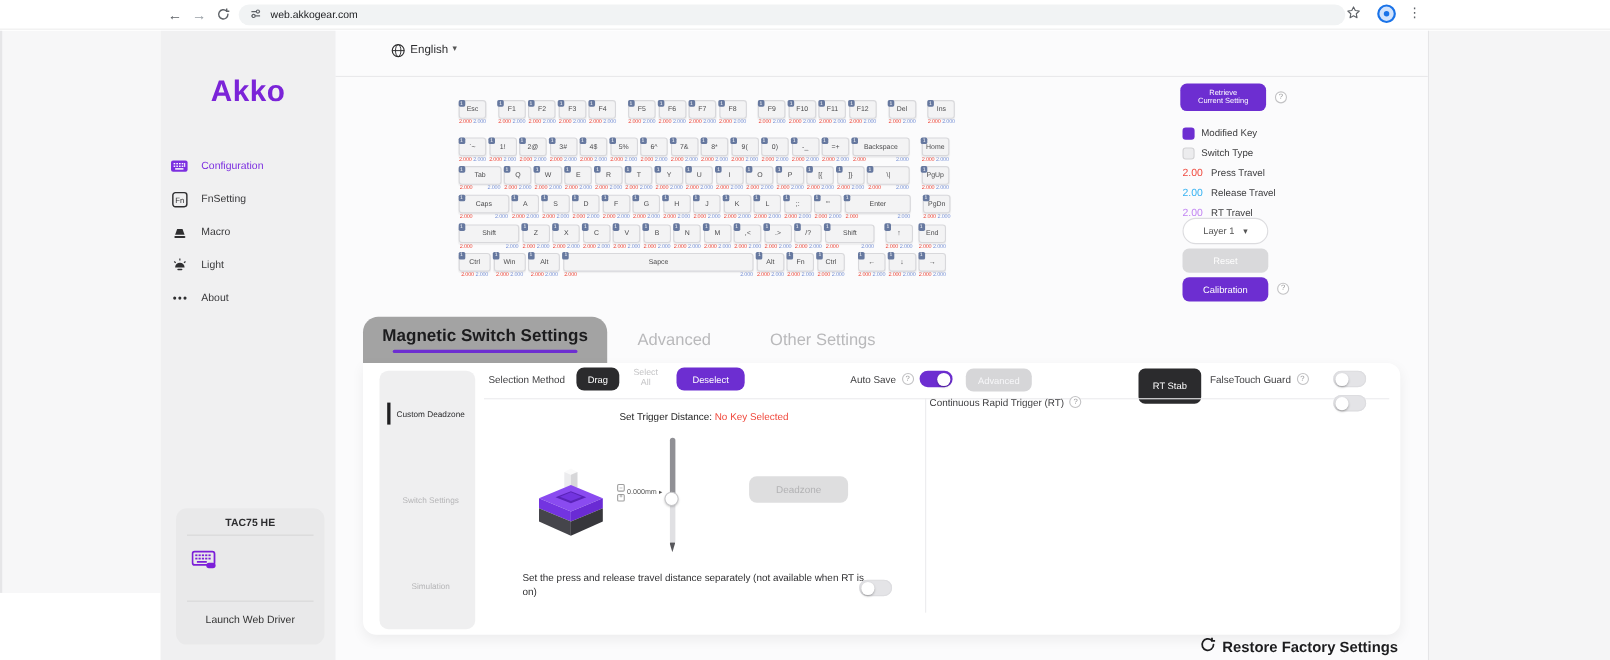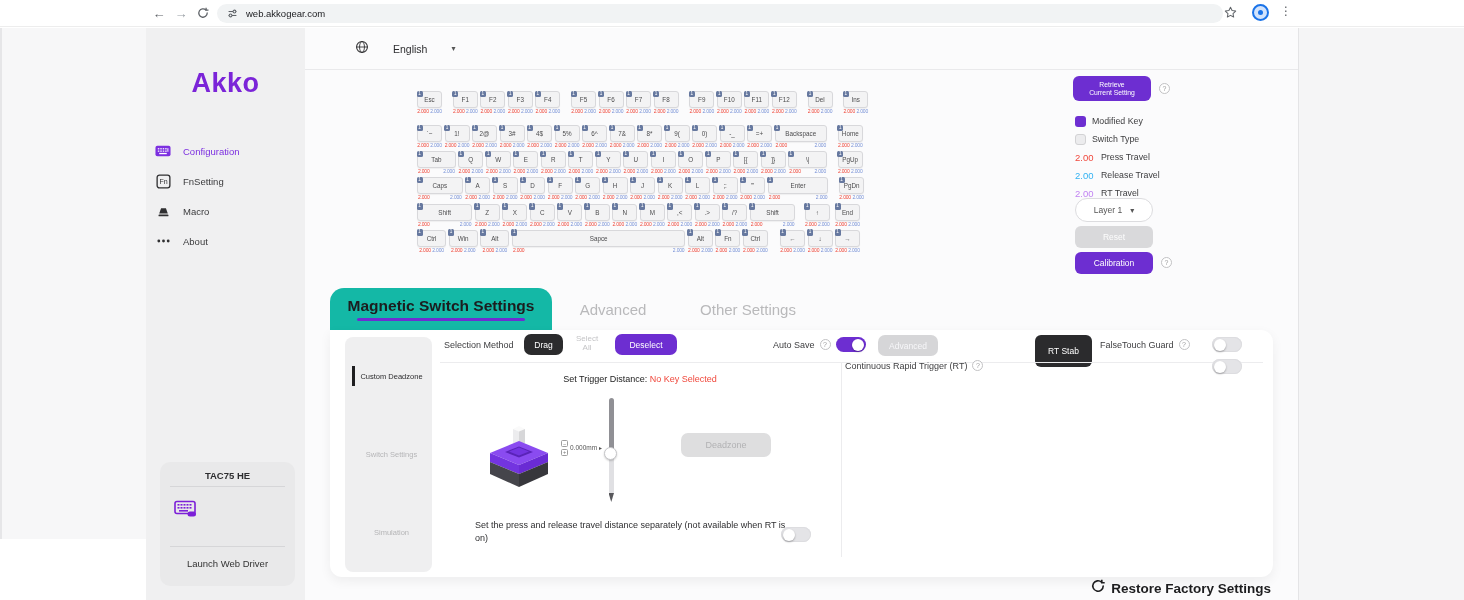--- a/index.html
+++ b/index.html
@@ -48,21 +48,21 @@
   .device-hr1 { position:absolute; left:10px; top:24px; width:115px; border-top:1px solid #d6d6d8; }
   .device-hr2 { position:absolute; left:10px; top:84px; width:115px; border-top:1px solid #d6d6d8; }
   .device-icon { position:absolute; left:14px; top:36px; }
   .device-launch { position:absolute; left:0; top:96px; width:135px; text-align:center; font-size:9.5px;
     color:#333; cursor:pointer; }
 
   
   .main { position:absolute; left:159px; top:0; width:993px; height:572px; }
   .main-header { position:absolute; left:0; top:0; width:993px; height:42px; border-bottom:1px solid #e9e9eb;
     display:flex; align-items:center; }
-  .lang { position:absolute; left:50px; display:flex; align-items:center; gap:24px; cursor:pointer; }
+  .lang { position:absolute; left:50px; display:flex; gap:4px; cursor:pointer; }
   .lang-text { font-size:10.5px; color:#2e2e30; }
   .caret-down { font-size:8px; color:#555; }
   .content { position:absolute; left:0; top:42px; width:993px; height:530px; }
 
   
   .keyboard { position:absolute; left:112px; top:21px; }
   .krow { display:flex; gap:2.5px; margin-bottom:2.2px; }
   .krow.first { margin-bottom:10px; }
   .key { display:flex; flex-direction:column; cursor:pointer; }
   .cap { position:relative; height:17px; background:#f3f3f4; border:1px solid #d8d8db; border-radius:3px;
@@ -98,21 +98,21 @@
   .reset-btn { position:absolute; left:2px; top:150px; width:78px; height:22px; background:#d9d9db;
     border-radius:6px; color:#fdfdfd; font-size:8.5px; }
   .cal-btn { position:absolute; left:2px; top:176px; width:78px; height:22px; background:#6d2ed1;
     border-radius:6px; color:#fff; font-size:8.5px; }
   .help-cal { position:absolute; left:88px; top:181px; }
 
   
   .tabs { position:absolute; left:25px; top:218px; height:42px; display:flex; }
   .tab { display:flex; flex-direction:column; align-items:center; justify-content:center;
     font-size:15px; color:#b9b9bb; cursor:pointer; }
-  .tab.active { background:#14b8a6; border-radius:14px 14px 0 0; color:#1c1c1e; font-weight:bold;
+  .tab.active { background:#a3a3a3; border-radius:14px 14px 0 0; color:#1c1c1e; font-weight:bold;
     font-size:15.5px; }
   .tab-underline { width:168px; height:3.5px; border-radius:2px; background:#6d2ed1; margin-top:3px; }
 
   
   .panel { position:absolute; left:25px; top:260px; width:943px; height:247px; background:#fff;
     border-radius:0 12px 12px 12px; box-shadow:0 4px 12px rgba(0,0,0,0.06); }
   .subnav { position:absolute; left:15px; top:7px; width:87px; height:235px; background:#efeff0;
     border-radius:8px; display:flex; flex-direction:column; justify-content:space-around;
     align-items:center; }
   .subnav-item { position:relative; font-size:7.5px; color:#b5b5b7; cursor:pointer; padding-left:6px; }
@@ -249,20 +249,34 @@
             <span class="nicon">
               <svg width="15" height="14" viewBox="0 0 16 15">
                 <path d="M3.4 10.2 L5.4 4.6 h5.2 L12.6 10.2 z" fill="#2f2f31"></path>
                 <rect x="2.6" y="11.2" width="10.8" height="2" rx="1" fill="#2f2f31"></rect>
               </svg>
             </span>
             <span>Macro</span>
           </div>
           <div class="nav-item">
             <span class="nicon">
+              <svg width="15" height="14" viewBox="0 0 16 15">
+                <path d="M3.4 9.8 a4.6 4.6 0 0 1 9.2 0 z" fill="#2f2f31"></path>
+                <rect x="5.5" y="11" width="5" height="1.6" rx="0.8" fill="#2f2f31"></rect>
+                <g stroke="#2f2f31" stroke-width="1.1">
+                  <line x1="8" y1="1" x2="8" y2="3"></line>
+                  <line x1="2.5" y1="4" x2="4" y2="5.2"></line>
+                  <line x1="13.5" y1="4" x2="12" y2="5.2"></line>
+                </g>
+              </svg>
+            </span>
+            <span>Light</span>
+          </div>
+          <div class="nav-item">
+            <span class="nicon">
               <svg width="15" height="6" viewBox="0 0 16 6">
                 <circle cx="3" cy="3" r="1.5" fill="#2f2f31"></circle>
                 <circle cx="8" cy="3" r="1.5" fill="#2f2f31"></circle>
                 <circle cx="13" cy="3" r="1.5" fill="#2f2f31"></circle>
               </svg>
             </span>
             <span>About</span>
           </div>
         </div>
       <div class="device-card">

